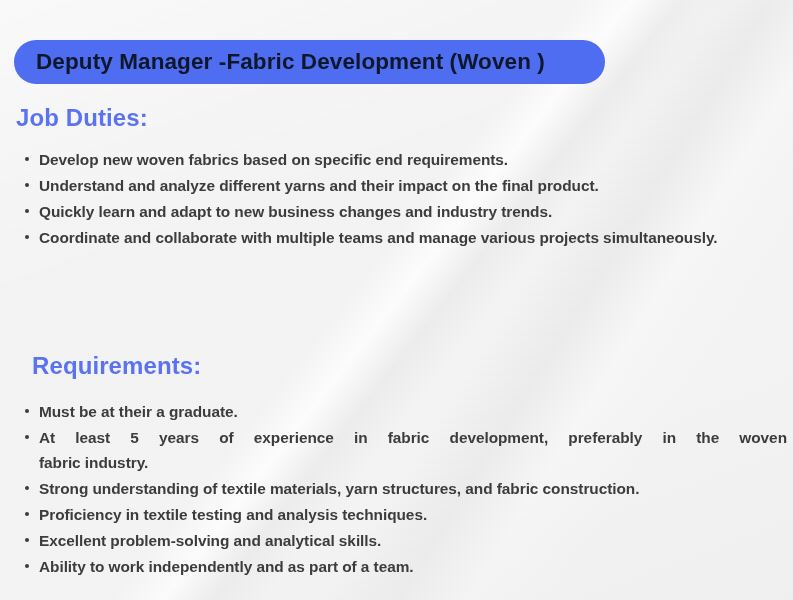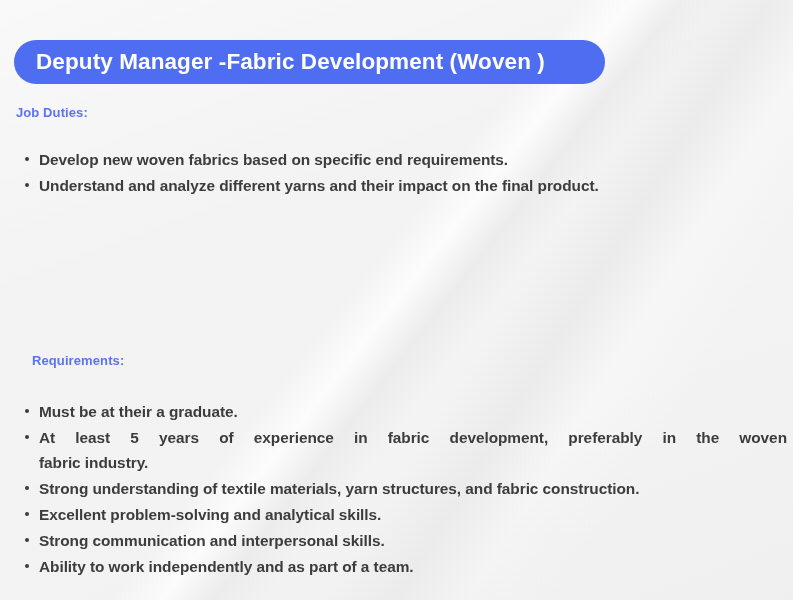--- a/index.html
+++ b/index.html
@@ -73,33 +73,33 @@
     height: 44px;
     box-sizing: border-box;
     background: #4f6df0;
     border-radius: 22px;
     display: flex;
     align-items: center;
     padding-left: 22px;
     padding-right: 20px;
   }
   .title-pill .title-text {
-    color: #ffffff;
+    color: #0f172a;
     font-size: 22.5px;
     font-weight: bold;
     letter-spacing: 0.1px;
     white-space: nowrap;
     line-height: 1;
   }
 
   
   .section-heading {
     position: absolute;
     color: #5b73f0;
-    font-size: 13px;
+    font-size: 24px;
     font-weight: bold;
     letter-spacing: .1px;
     line-height: 1;
     white-space: nowrap;
   }
   #heading-job-duties { left: 16px; top: 106px; }
   #heading-requirements { left: 32px; top: 354px; }
 
   
   .bullet-list {
@@ -159,30 +159,32 @@
 
     <div class="title-pill">
       <span class="title-text">Deputy Manager -Fabric Development (Woven )</span>
     </div>
 
     <div class="section-heading" id="heading-job-duties">Job Duties:</div>
 
     <ul class="bullet-list" id="list-job-duties">
       <li>Develop new woven fabrics based on specific end requirements.</li>
       <li>Understand and analyze different yarns and their impact on the final product.</li>
+      <li>Quickly learn and adapt to new business changes and industry trends.</li>
+      <li>Coordinate and collaborate with multiple teams and manage various projects simultaneously.</li>
     </ul>
 
     <div class="section-heading" id="heading-requirements">Requirements:</div>
 
     <ul class="bullet-list" id="list-requirements">
       <li>Must be at their a graduate.</li>
       <li class="justify">
         <span class="line-a">At least 5 years of experience in fabric development, preferably in the woven</span>
         <span class="line-b">fabric industry.</span>
       </li>
       <li>Strong understanding of textile materials, yarn structures, and fabric construction.</li>
+      <li>Proficiency in textile testing and analysis techniques.</li>
       <li>Excellent problem-solving and analytical skills.</li>
-      <li>Strong communication and interpersonal skills.</li>
       <li>Ability to work independently and as part of a team.</li>
     </ul>
 
   </div>
 </div>
 
 </body></html>

